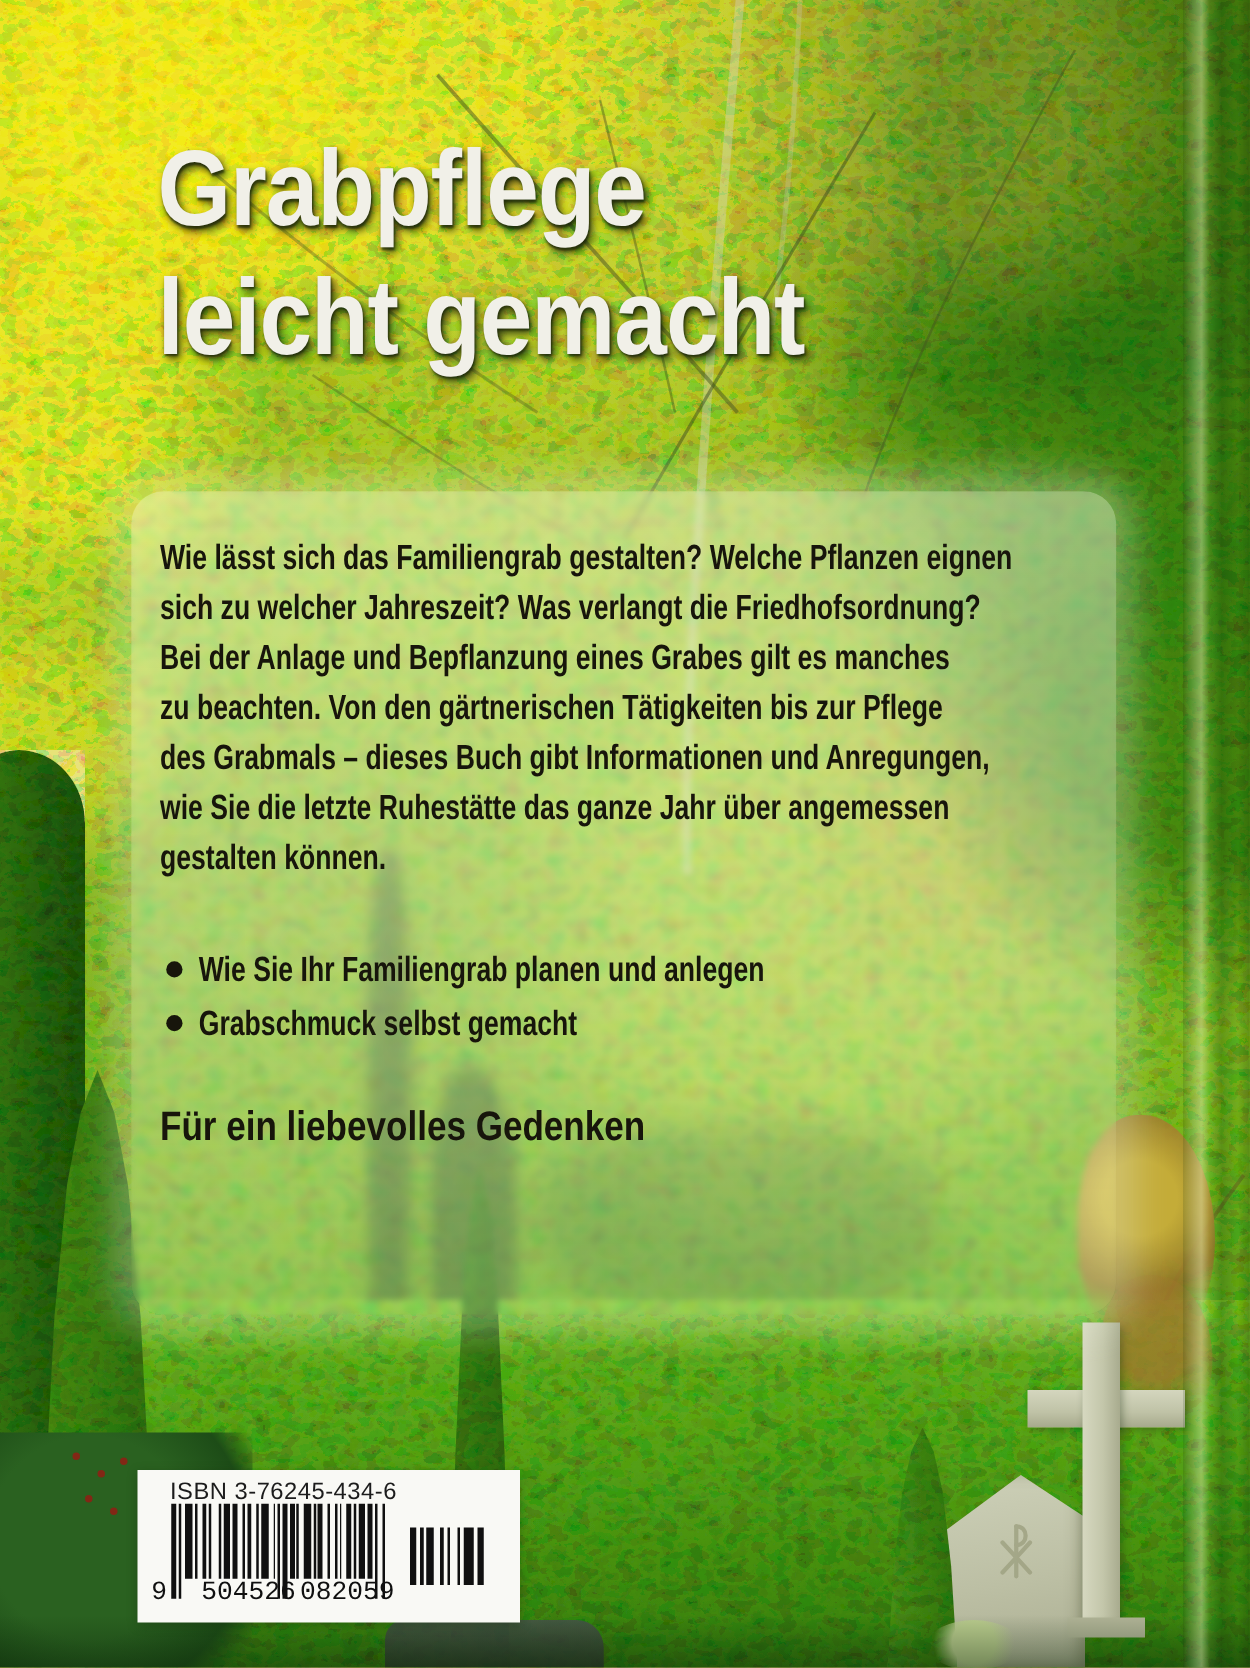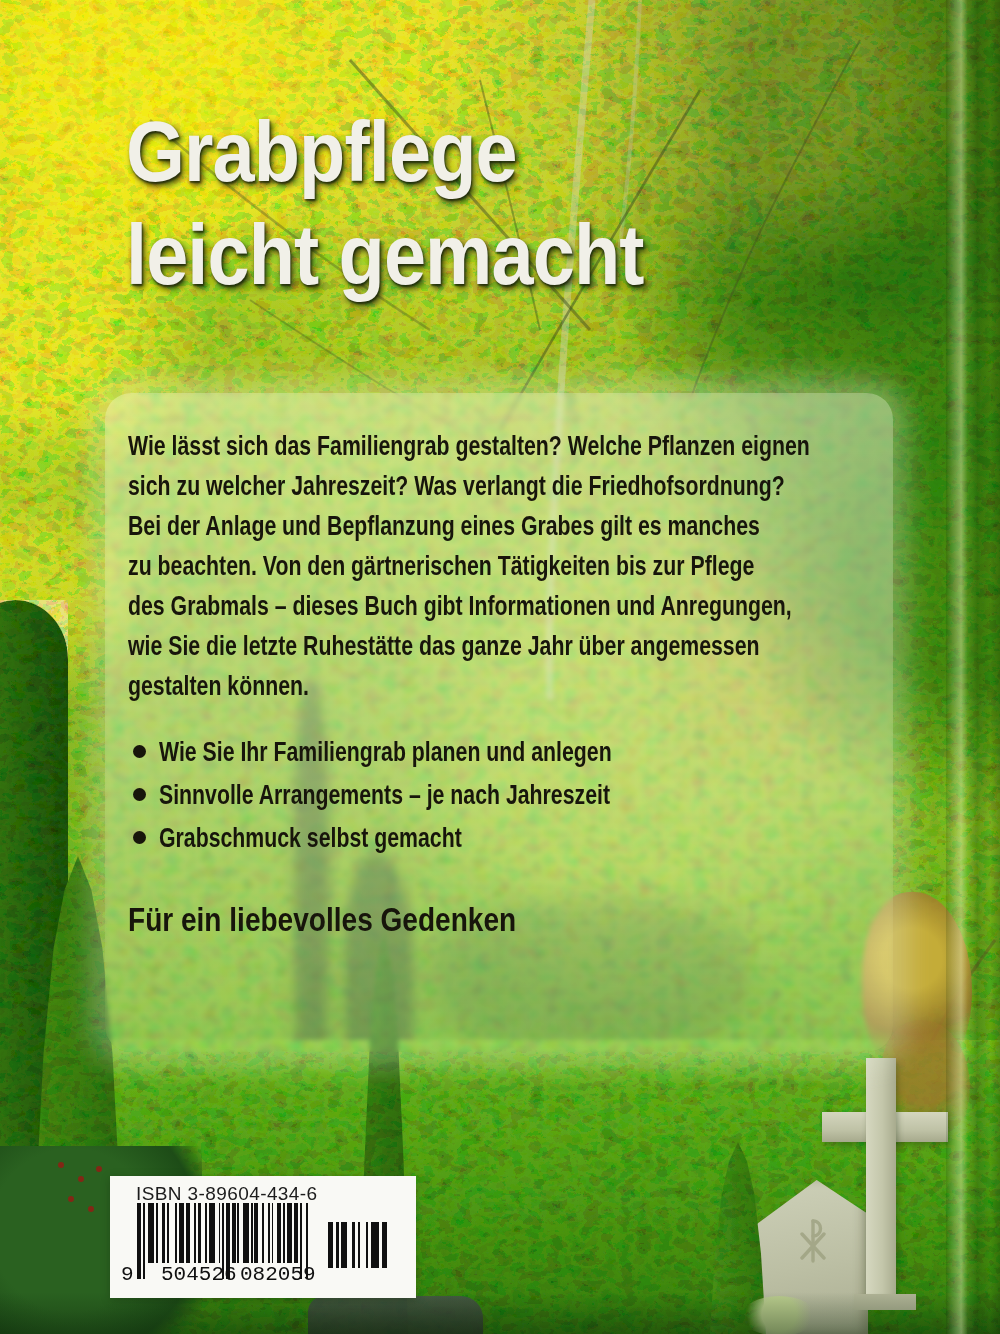--- a/index.html
+++ b/index.html
@@ -87,21 +87,21 @@
   .title .tline{white-space:nowrap;transform:scaleX(.88);transform-origin:0 50%;}
 
   
   .panel{position:absolute;left:105px;top:393px;width:788px;height:659px;z-index:10;
     background:linear-gradient(180deg,rgba(233,237,217,.50) 0%,rgba(227,233,210,.42) 60%,rgba(219,228,200,.30) 100%);
     border-radius:26px;box-shadow:0 0 26px 16px rgba(230,235,214,.32);
     -webkit-backdrop-filter:blur(2.5px) brightness(1.08);backdrop-filter:blur(2.5px) brightness(1.08);
     color:#17150b;font-weight:bold;}
   .intro{margin:33px 0 0 23px;font-size:28px;line-height:40px;}
   .iline{white-space:nowrap;transform:scaleX(.76);transform-origin:0 50%;}
-  .blist{margin:24px 0 0 28px;}
+  .blist{margin:48px 0 0 28px;}
   .brow{display:flex;align-items:center;height:43px;}
   .dot{width:13px;height:13px;border-radius:50%;background:#17150b;margin-right:13px;flex:none;}
   .btxt{font-size:28px;white-space:nowrap;transform:scaleX(.76);transform-origin:0 50%;}
   .tagline{margin:42px 0 0 23px;font-size:33px;white-space:nowrap;transform:scaleX(.85);transform-origin:0 50%;}
 
   
   .isbnbox{position:absolute;left:110px;top:1176px;width:306px;height:122px;background:#f9f9f5;z-index:13;
     box-shadow:0 2px 8px rgba(20,40,12,.35);}
   .isbnlabel{margin:7px 0 0 26px;font-size:19px;color:#1c1c1c;letter-spacing:.4px;}
   .eanwrap{position:absolute;left:27px;top:27px;width:178px;height:92px;}
@@ -209,32 +209,28 @@
       <div class="iline">wie Sie die letzte Ruhestätte das ganze Jahr über angemessen</div>
       <div class="iline">gestalten können.</div>
     </div>
     <div class="blist">
       <div class="brow">
         <span class="dot"></span>
         <span class="btxt">Wie Sie Ihr Familiengrab planen und anlegen</span>
       </div>
       <div class="brow">
         <span class="dot"></span>
-        <span class="btxt">Sinnvolle Arrangements – je nach Jahreszeit</span>
-      </div>
-      <div class="brow">
-        <span class="dot"></span>
         <span class="btxt">Grabschmuck selbst gemacht</span>
       </div>
     </div>
     <div class="tagline">Für ein liebevolles Gedenken</div>
   </div>
 
   <div class="isbnbox">
-    <div class="isbnlabel">ISBN 3-89604-434-6</div>
+    <div class="isbnlabel">ISBN 3-76245-434-6</div>
     <div class="eanwrap">
       <div class="barcode">
           <span class="bar g" style="width: 3.8px;"></span>
           <span class="sp" style="width: 1.9px;"></span>
           <span class="bar g" style="width: 1.9px;"></span>
           <span class="sp" style="width: 3.8px;"></span>
           <span class="bar" style="width: 5.7px;"></span>
           <span class="sp" style="width: 1.9px;"></span>
           <span class="bar" style="width: 1.9px;"></span>
           <span class="sp" style="width: 3.8px;"></span>

